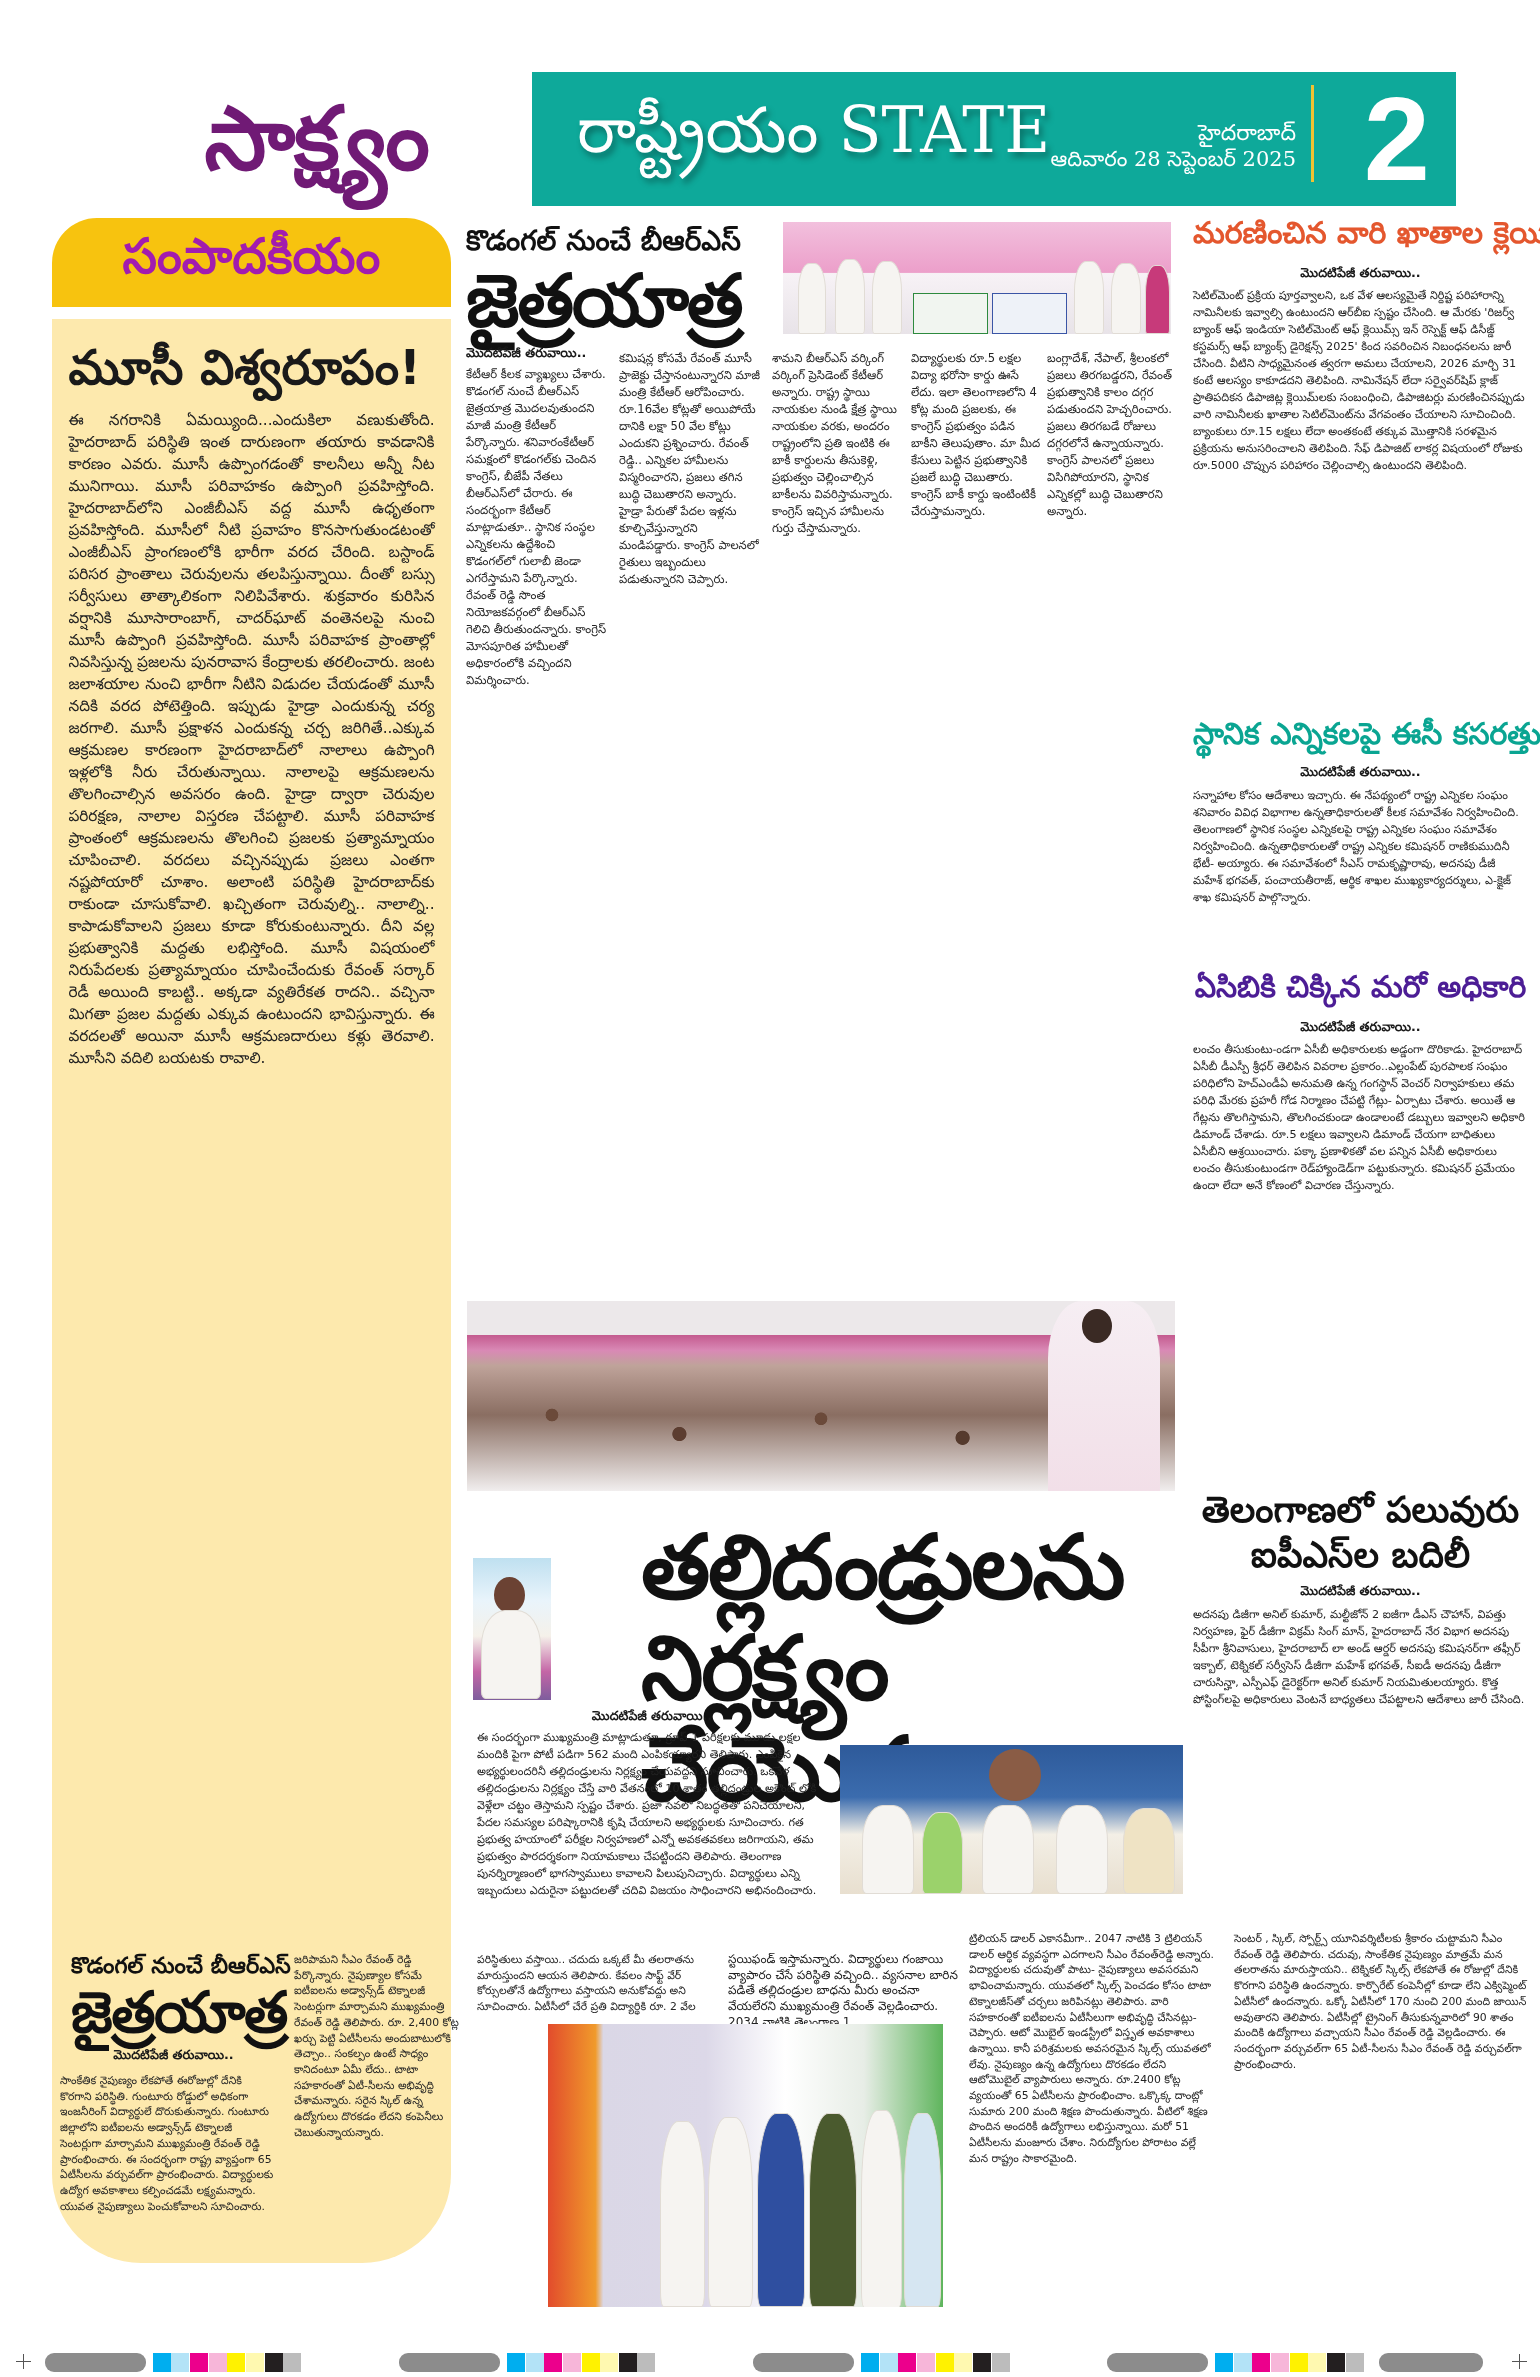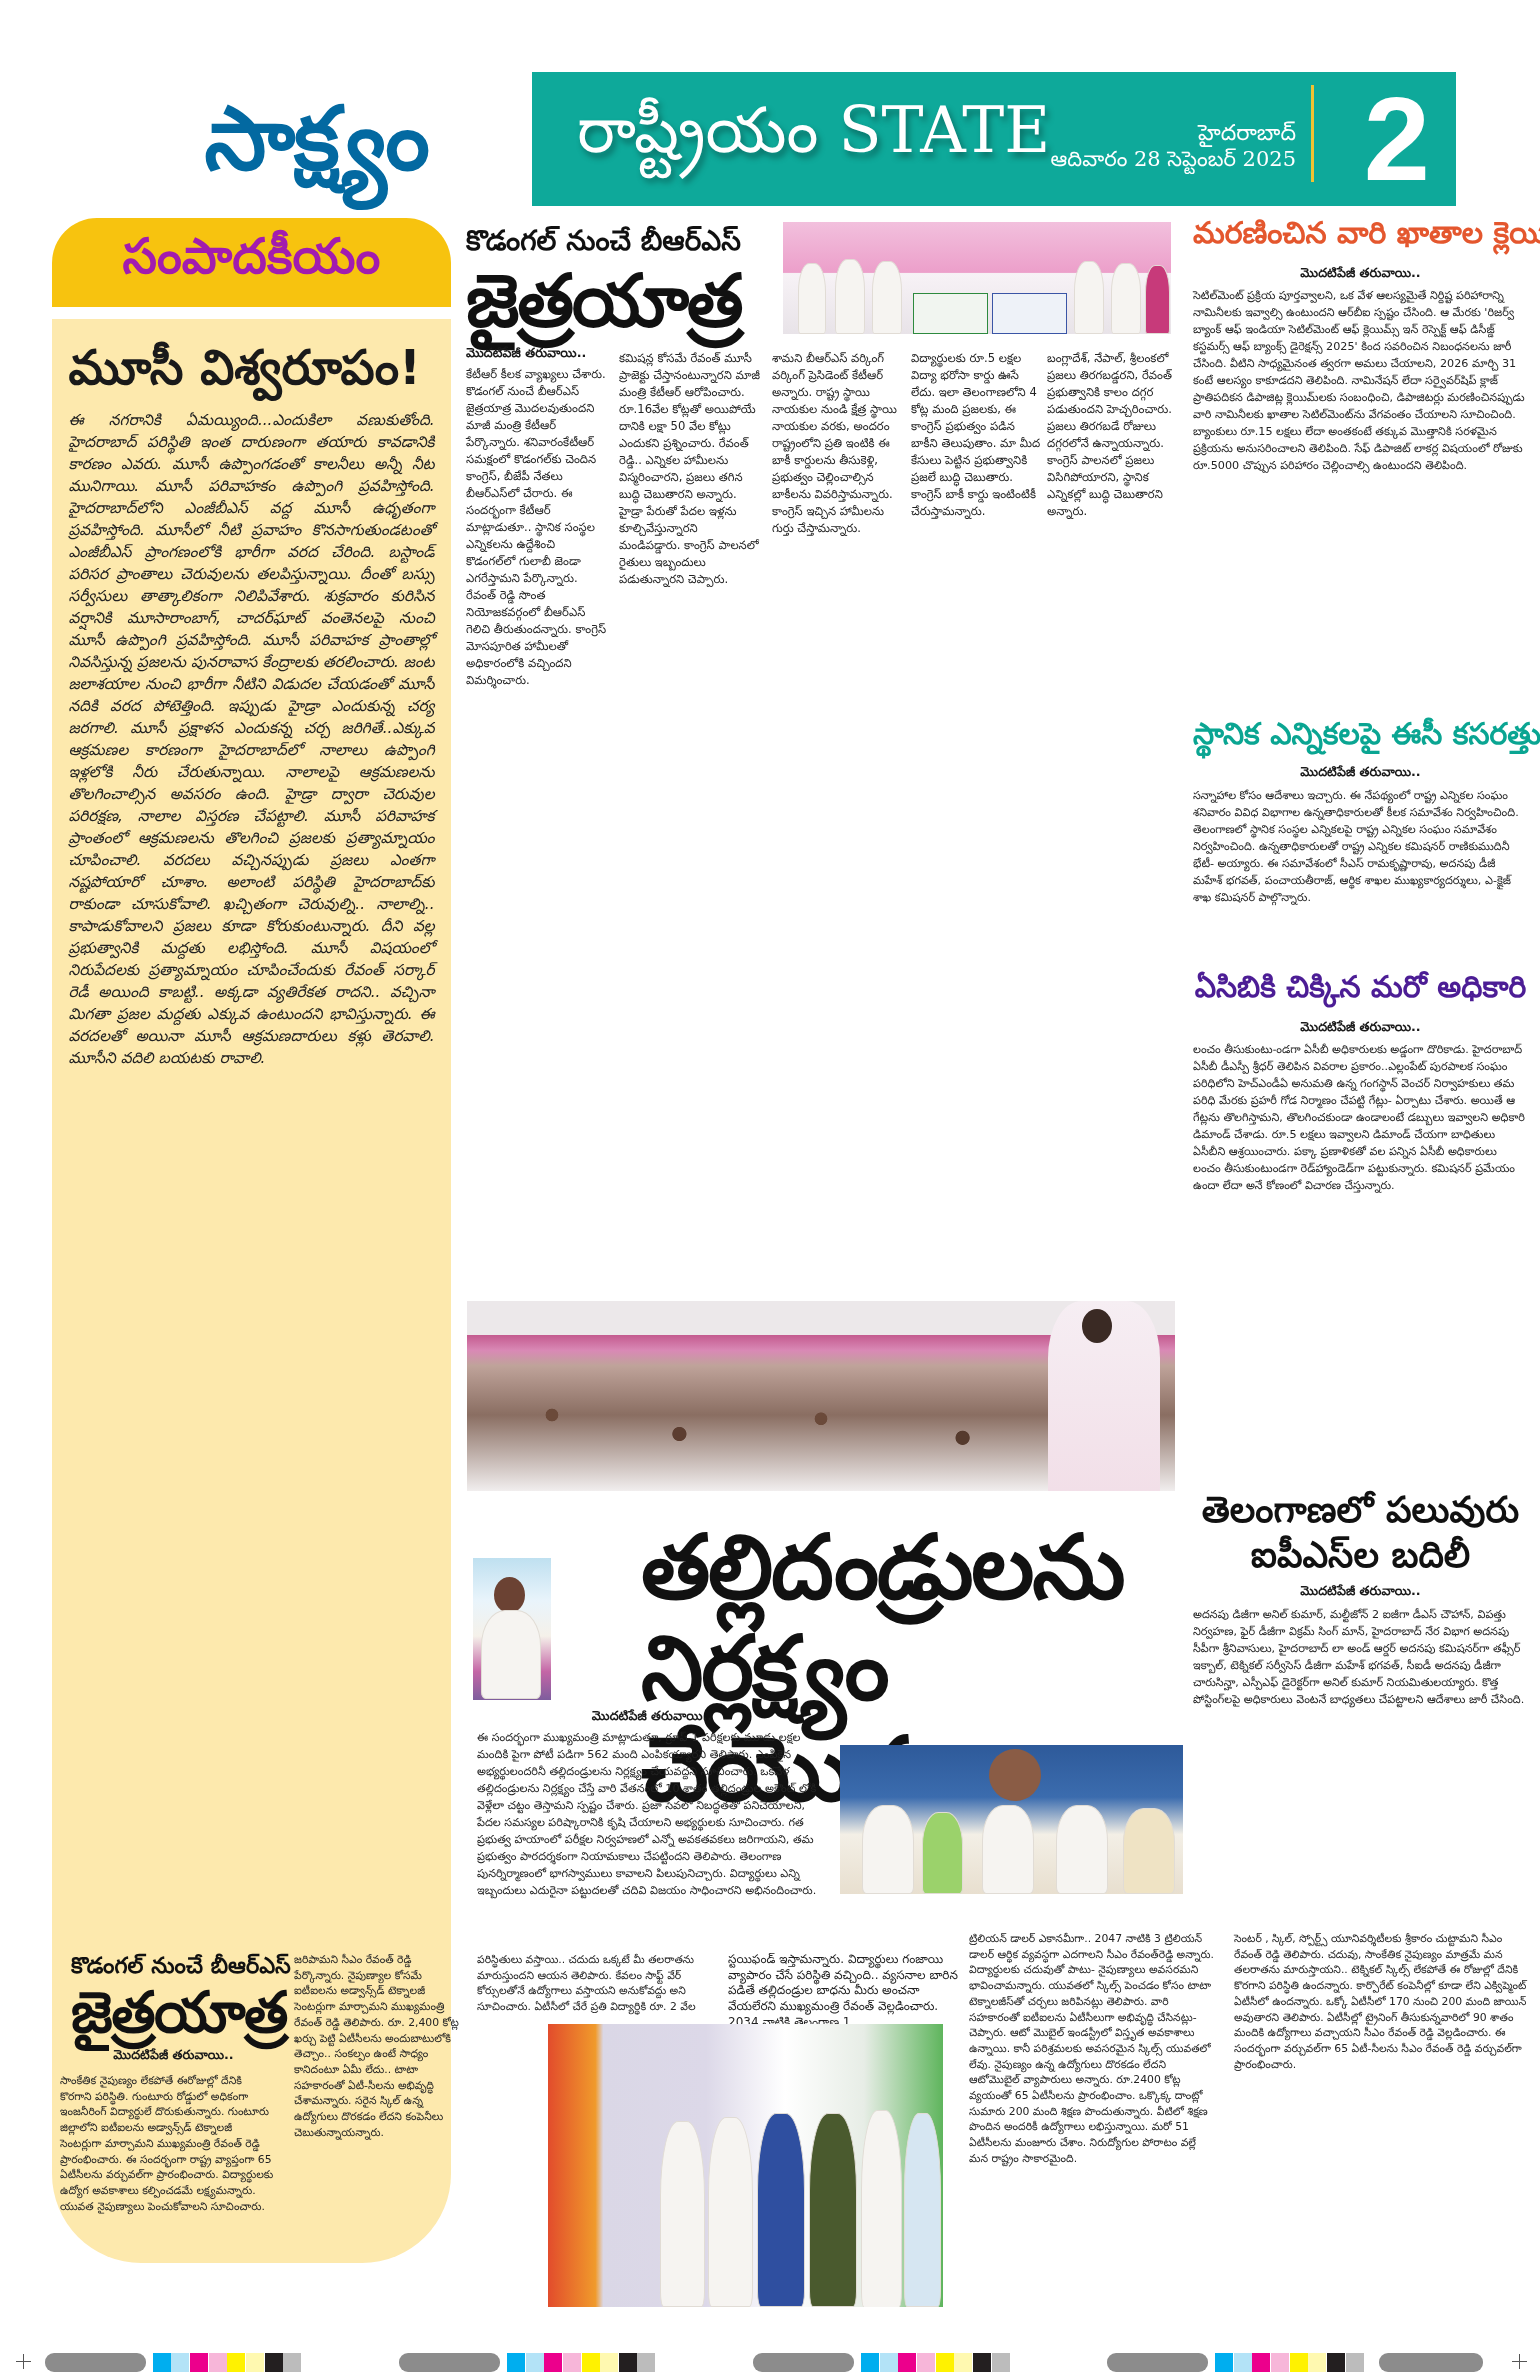--- a/index.html
+++ b/index.html
@@ -3,35 +3,35 @@
 <meta charset="utf-8">
 <style>
   * { box-sizing: border-box; margin: 0; padding: 0; }
   html, body { width: 1541px; height: 2377px; background: #ffffff; overflow: hidden; }
   body { position: relative; font-family: "DejaVu Sans", sans-serif; color: #1a1a1a; }
 
   .abs { position: absolute; }
 
   
   .logo { left: 130px; top: 86px; width: 373px; height: 127px; display: flex; align-items: center; justify-content: center;
-          font-family: "DejaVu Sans", sans-serif; font-weight: bold; font-size: 88px; color: #0369a1; letter-spacing: -1.5px; }
+          font-family: "DejaVu Sans", sans-serif; font-weight: bold; font-size: 88px; color: #701a75; letter-spacing: -1.5px; }
   .banner { left: 532px; top: 72px; width: 924px; height: 134px; background: #0ea99a; }
   .banner-title { position: absolute; left: 45px; top: 22.4px; font-family: "DejaVu Serif", serif; font-size: 63px; color: #fff;
                   text-shadow: 3px 4.5px 6px rgba(0,0,0,0.35); white-space: nowrap; }
   .banner-city { position: absolute; right: 160px; top: 48px; font-family: "DejaVu Serif", serif; font-size: 22px; color: #fff; text-align: right; }
   .banner-date { position: absolute; right: 160px; top: 75px; font-family: "DejaVu Serif", serif; font-size: 21px; color: #fff; text-align: right; white-space: nowrap; }
   .banner-divider { position: absolute; right: 142px; top: 13.4px; width: 3px; height: 97px; background: #f1c232; }
   .banner-page { position: absolute; right: 26px; top: 0; font-family: "Liberation Sans", sans-serif; font-weight: bold; font-size: 119px; color: #fff; line-height: 134px; }
 
   
   .edit-pill { left: 52px; top: 218px; width: 399px; height: 89px; background: #f7c30f; border-radius: 45px 45px 0 0;
                display: flex; align-items: center; justify-content: center; font-weight: bold; font-size: 49px; color: #a21caf; }
   .edit-box { left: 52px; top: 319px; width: 399px; height: 1944px; background: #fde9ad; border-radius: 0 0 89px 89px; padding: 22.4px 16.4px; }
   .edit-head { font-weight: bold; font-size: 48px; color: #1a1a1a; margin-bottom: 15px; line-height: 1.1; }
-  .edit-body { font-size: 15.3px; line-height: 22px; text-align: justify; color: #222; font-style: italic; }
+  .edit-body { font-size: 15.3px; line-height: 22px; text-align: justify; color: #222; }
 
   
   .col-text { font-size: 11.6px; line-height: 17px; color: #222; text-align: left; }
   .cont { font-weight: bold; font-size: 12.7px; color: #1a1a1a; margin-bottom: 4.5px; }
 
   .main-kicker { font-weight: bold; font-size: 28px; color: #111; white-space: nowrap; }
   .main-head { font-weight: bold; font-size: 73px; color: #111; line-height: 1; white-space: nowrap; letter-spacing: -2.2px; }
 
   .photo { overflow: hidden; }
   .photo-brs { background: linear-gradient(180deg, #f2c0dd 0%, #ec9fca 45%, #f7f2f6 46%, #e8e3e8 100%); }

